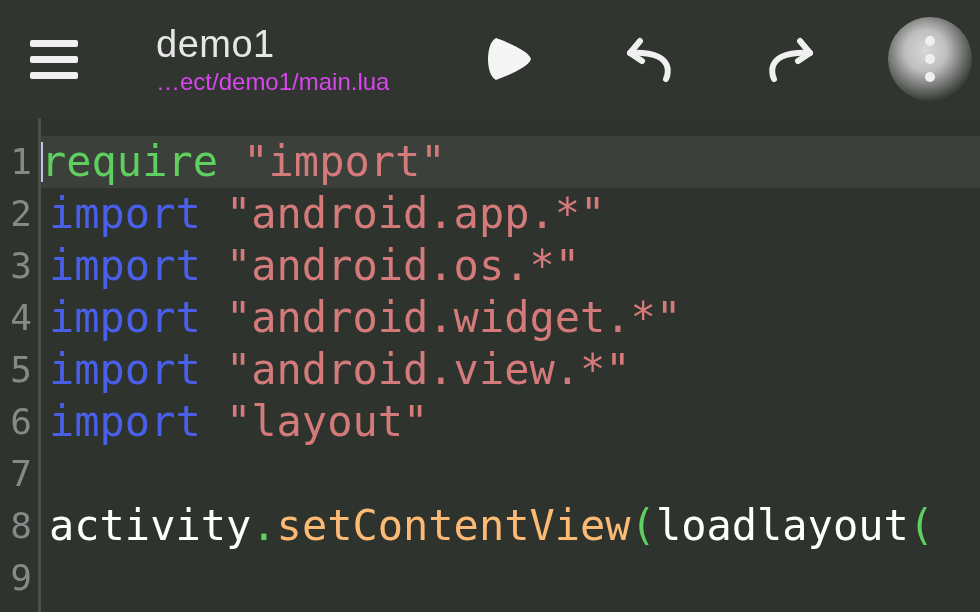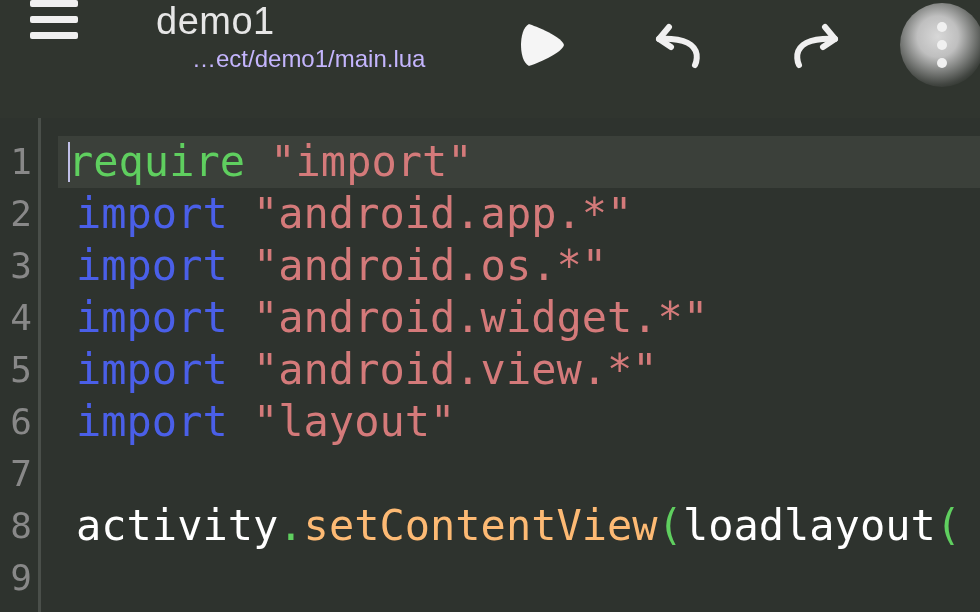--- a/index.html
+++ b/index.html
@@ -8,21 +8,21 @@
     height: 612px;
     overflow: hidden;
     background: #2e332e;
     font-family: monospace;
   }
   
   .toolbar {
     height: 118px;
     background: #30352f;
     display: flex;
-    align-items: flex-start;
+    align-items: center;
     padding: 0 20px 0 30px;
     color: #e8e8e8;
     gap: 40px;
   }
   .menu-btn {
     width: 60px;
     display: flex;
     flex-direction: column;
     gap: 9px;
     cursor: pointer;
@@ -42,23 +42,22 @@
   }
   .title-block .title {
     font-size: 38px;
     font-family: sans-serif;
     color: #e6e6e6;
     letter-spacing: 0.5px;
   }
   .title-block .subtitle {
     font-size: 24px;
     font-family: sans-serif;
-    color: #c4b5fd;
+    color: #d946ef;
     margin-top: 2px;
-    margin-left: 36px;
   }
   .spacer { flex: 1; }
   .icon-btn {
     width: 90px;
     height: 90px;
     display: flex;
     align-items: center;
     justify-content: center;
     cursor: pointer;
     position: relative;
@@ -95,21 +94,21 @@
     user-select: none;
   }
   .gutter-sep {
     width: 3px;
     background: #4a4f4a;
     margin-top: 0;
   }
   .code {
     flex: 1;
     padding-top: 18px;
-    padding-left: 27px;
+    padding-left: 0;
     white-space: pre;
     color: #cfcfcf;
     overflow: hidden;
   }
   .code-line {
     height: 52px;
     display: flex;
     align-items: center;
     margin-left: 8px;
   }

